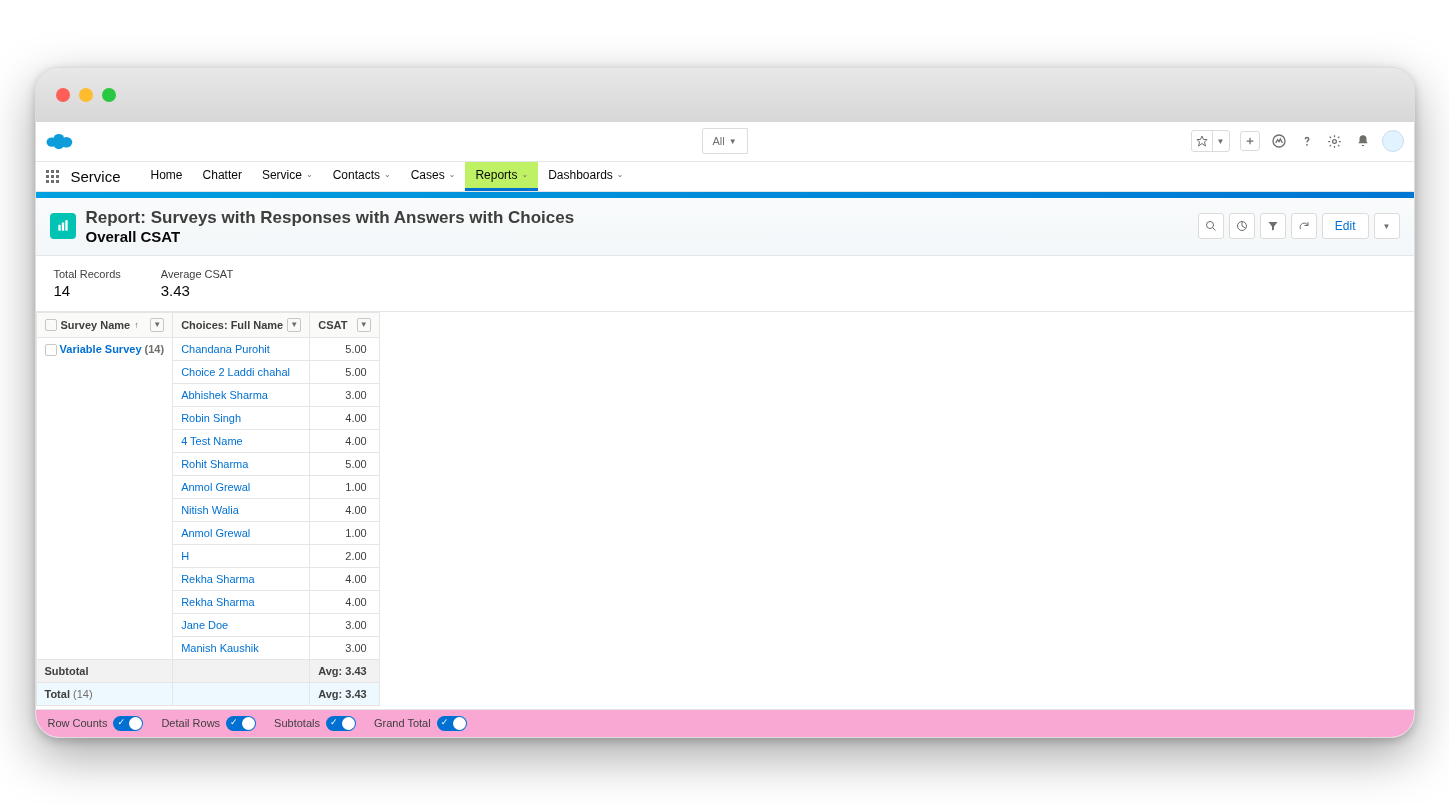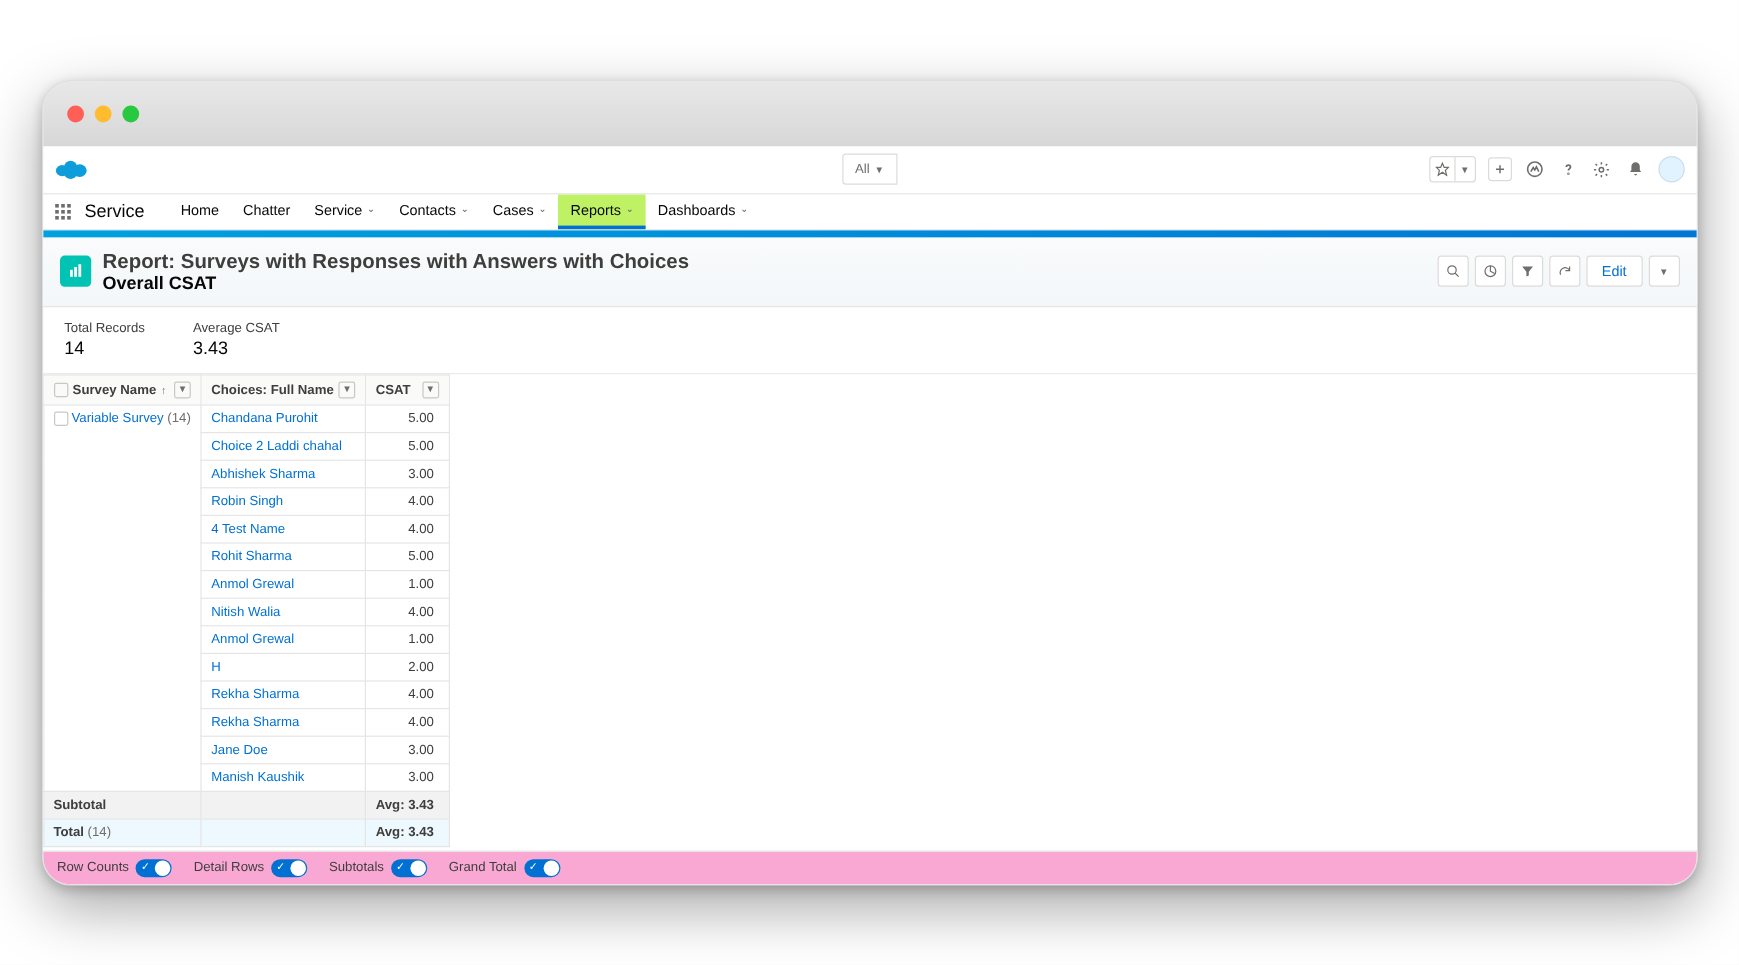--- a/index.html
+++ b/index.html
@@ -237,21 +237,21 @@
   margin-left: auto;
 }
 .sort-arrow { font-size: 9px; color: #706e6b; }
 .checkbox {
   width: 12px; height: 12px; border: 1px solid #c9c7c5; border-radius: 2px;
   display: inline-block;
   vertical-align: middle;
 }
 td.link { color: #0070d2; }
 td.num { text-align: right; padding-right: 12px;}
-td.group { vertical-align: top; }
+td.group { vertical-align: top; font-weight: bold; }
 .group-name { color: #0070d2; }
 .group-count { color: #706e6b; }
 tr.subtotal td { background: #f3f2f2; font-weight: 600; }
 tr.total td { background: #edf8ff; font-weight: 600; }
 .avg { font-weight: 400;}
 
 
 .bottom {
   border-top: 1px solid #e5e5e5;
   padding: 6px 12px;

